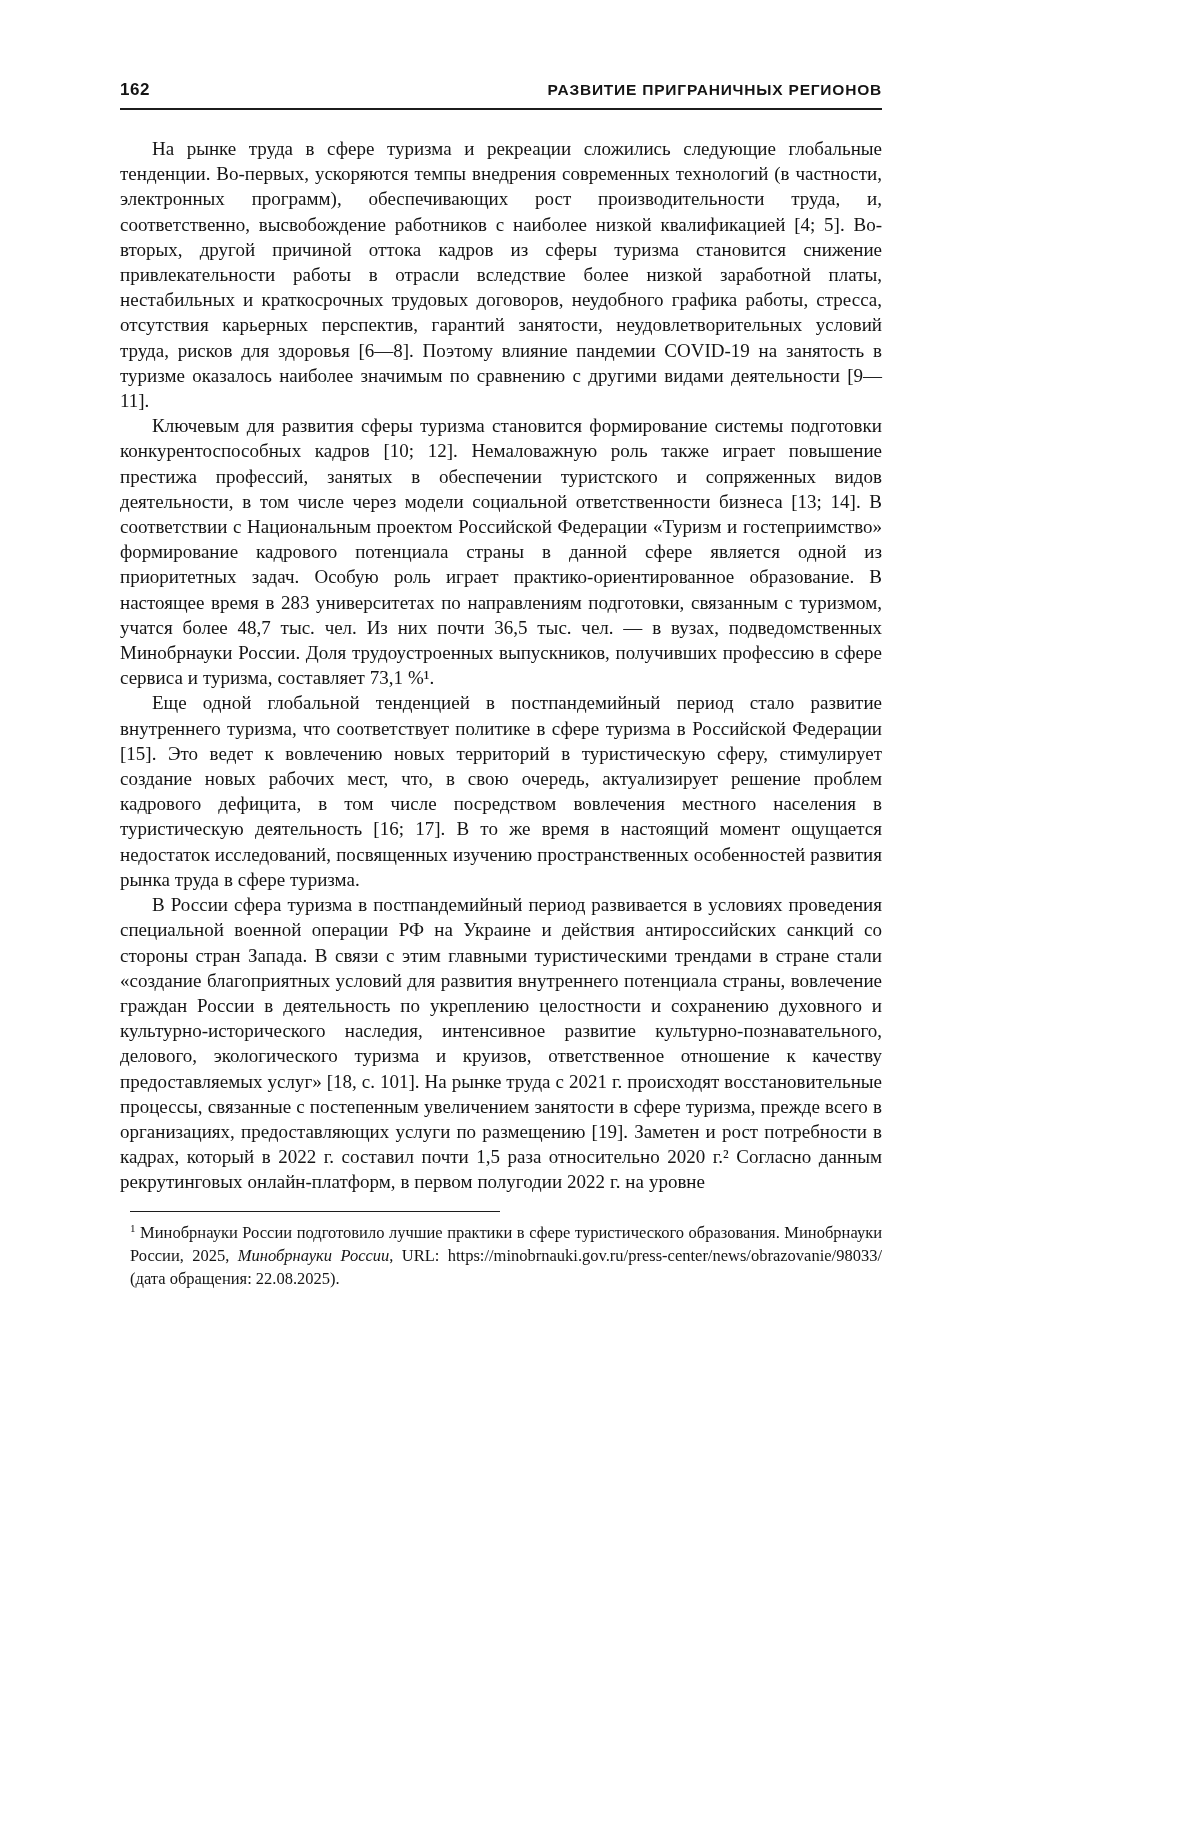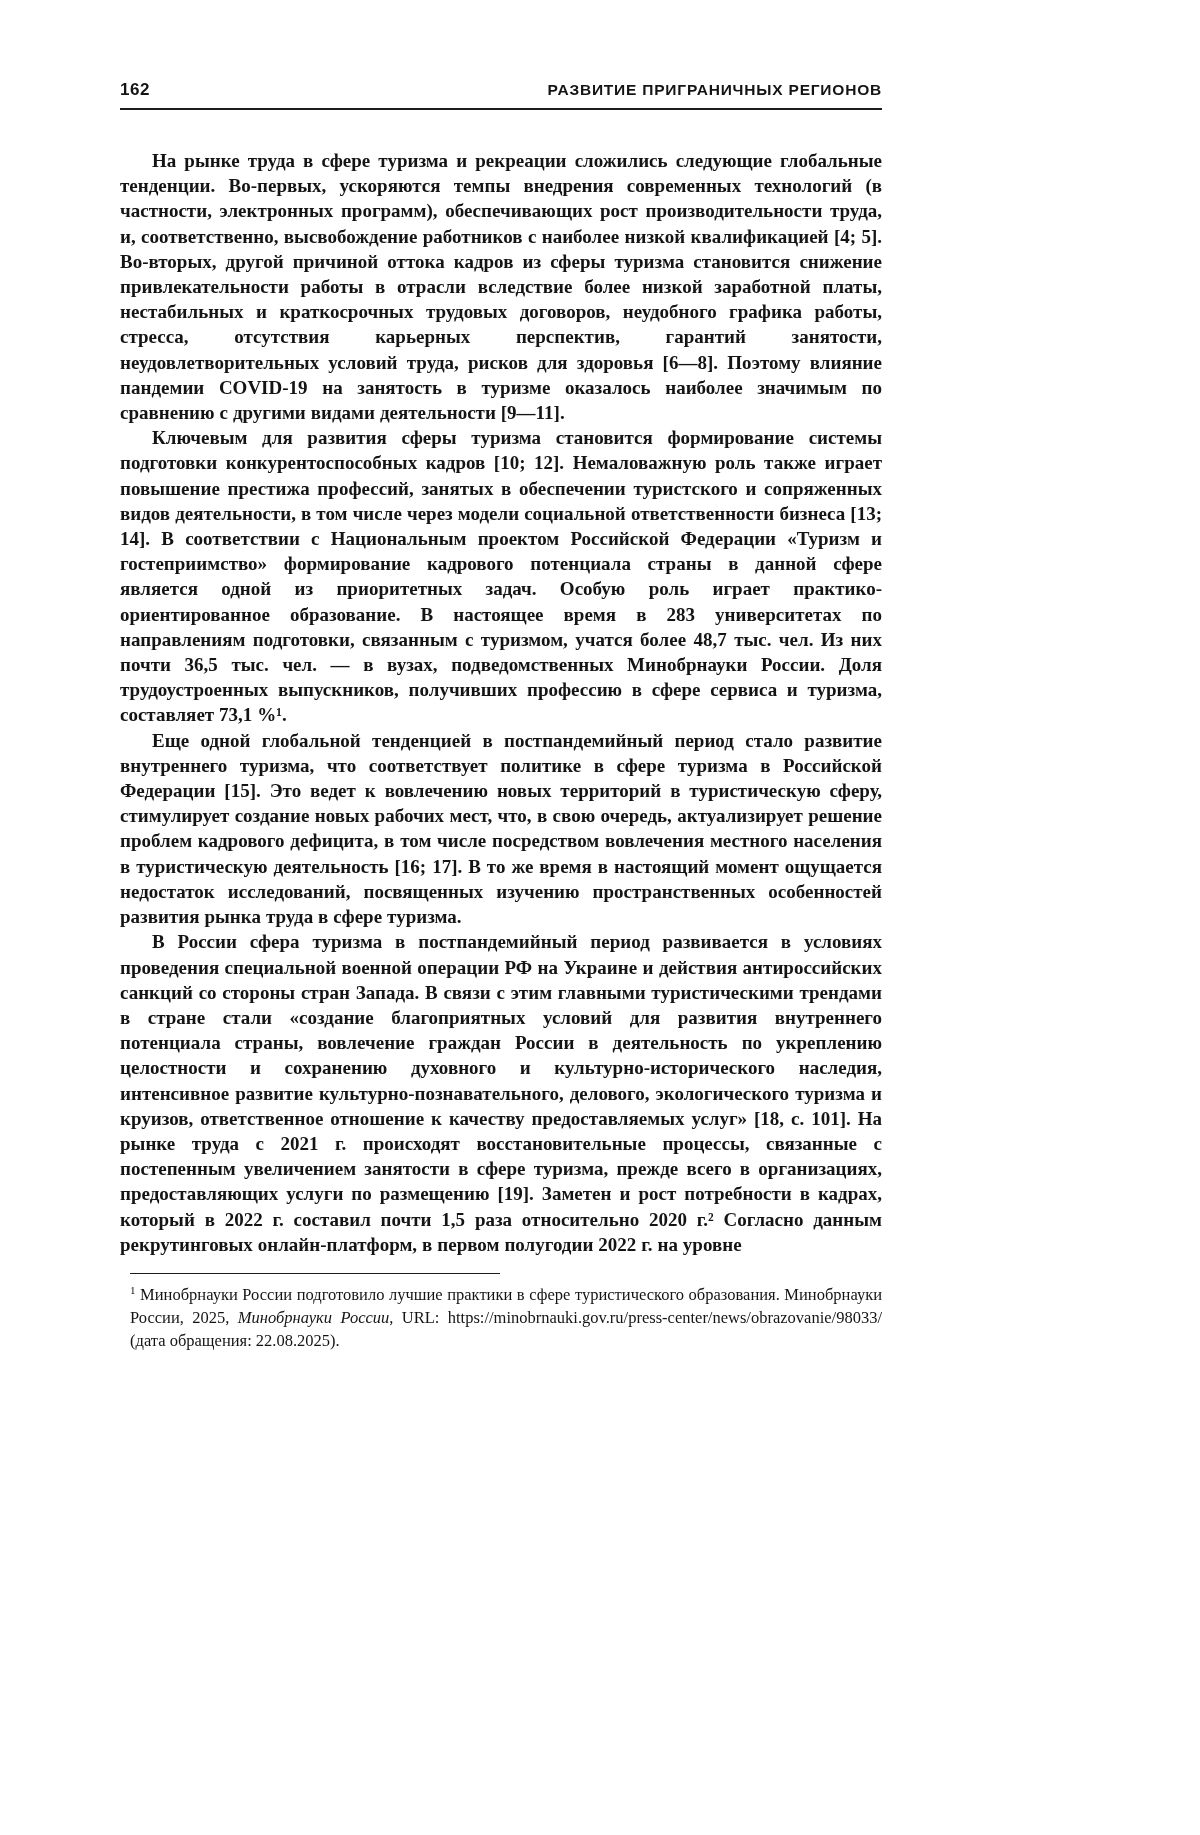--- a/index.html
+++ b/index.html
@@ -43,22 +43,21 @@
     font-weight: bold;
     letter-spacing: 0.2px;
   }
   .section-heading .heading-text {
     display: inline-block;
     border-bottom: 2px solid #1c1c1c;
     padding-bottom: 5px;
     padding-right: 38px;
   }
   .body-paragraphs {
-    margin-top: 38px;
-    font-weight: bold;
+    margin-top: 26px;
   }
   .body-paragraphs p {
     font-size: 19px;
     line-height: 25.2px;
     text-align: justify;
     text-indent: 32px;
     hyphens: auto;
     -webkit-hyphens: auto;
     word-spacing: 0.2px;
   }

